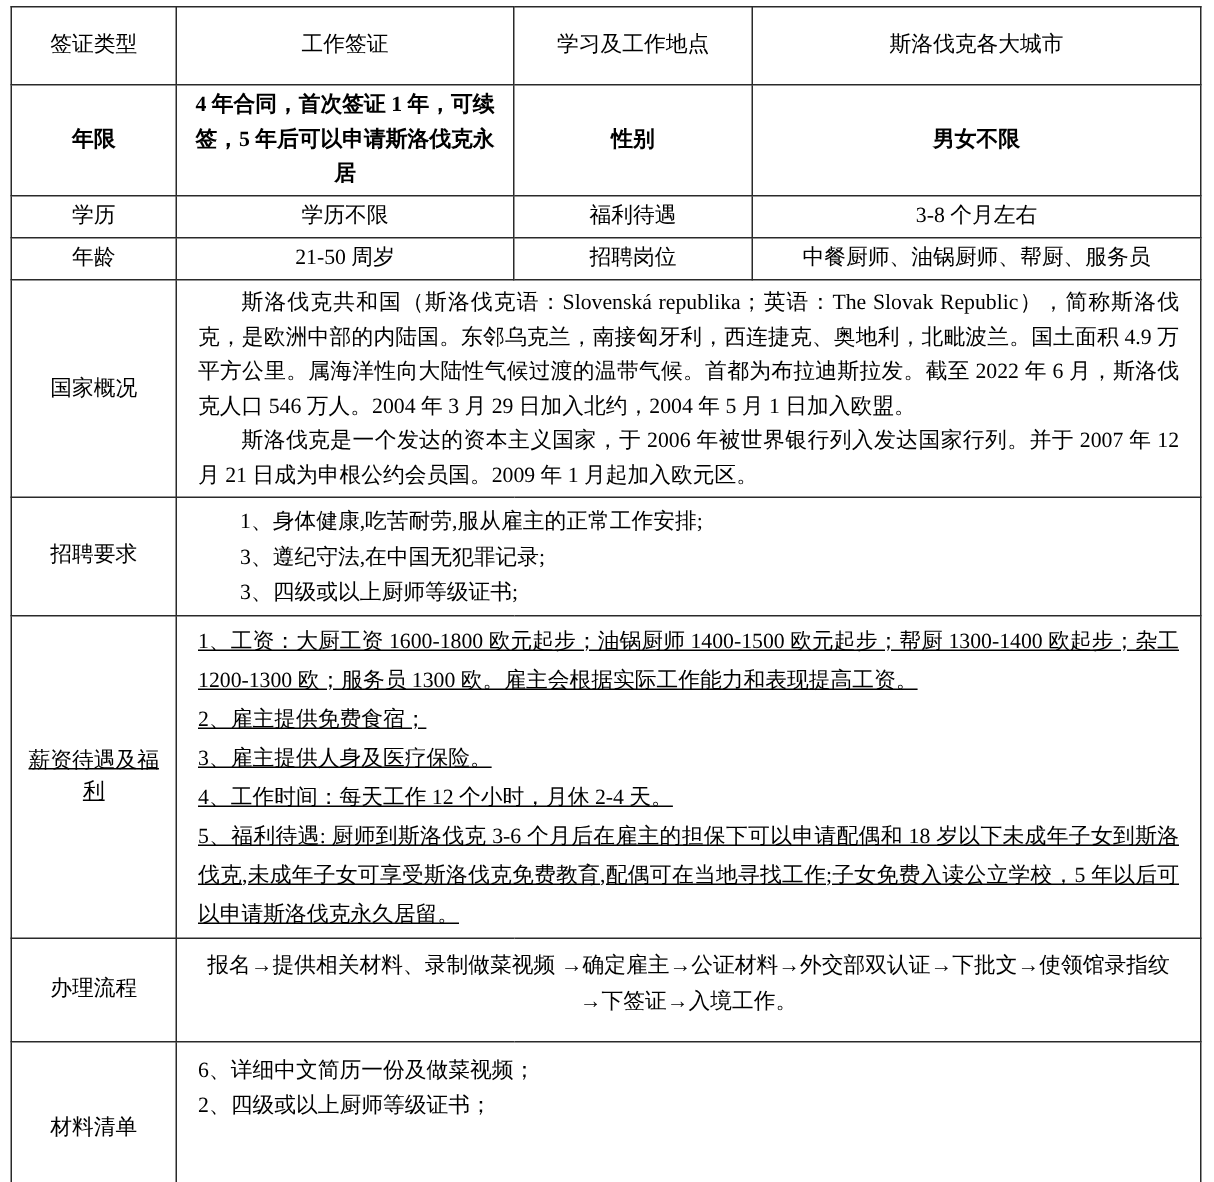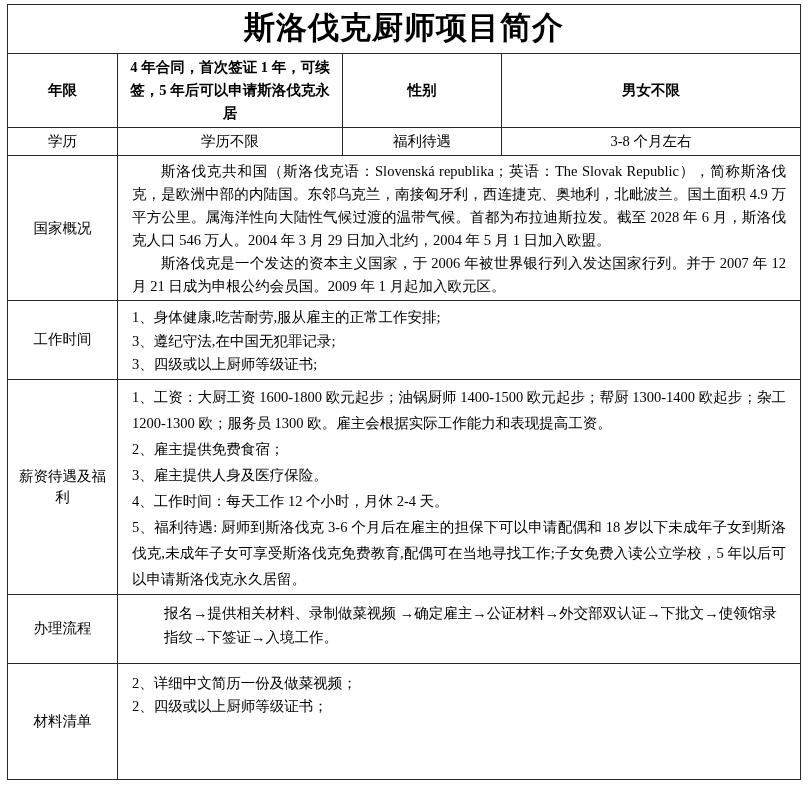--- a/index.html
+++ b/index.html
@@ -52,84 +52,92 @@
     padding: 4px 14px 2px 14px;
     line-height: 23px;
   }
   td.content-cell .para {
     text-indent: 2em;
     text-align: justify;
     line-height: 23px;
   }
   td.content-cell.flow .para {
     text-indent: 0;
-    text-align: left;
+    text-align: center;
     line-height: 24px;
     padding-top: 2px;
-    margin-left: 32px;
   }
   td.content-cell .li { line-height: 23px; }
   td.content-cell.salary .li { line-height: 26px; text-align: justify; }
   td.content-cell.materials { padding-top: 8px; }
   td.content-cell.materials .li { line-height: 23px; }
   td.content-cell.requirements { padding-top: 5px; }
-  td.content-cell.requirements .li { line-height: 23.5px; }
+  td.content-cell.requirements .li { line-height: 23.5px; margin-left: 28px; }
   
   tr.r-info1 td { height: 52px; }
   tr.r-info2 td { height: 48px; font-weight: bold; }
   tr.r-info3 td { height: 28px; }
   tr.r-info4 td { height: 26px; }
   tr.r-country td { height: 139px; }
   tr.r-req td { height: 73px; }
-  tr.r-salary td { height: 182px; }
+  tr.r-salary td { height: 182px; text-decoration: underline; }
   tr.r-flow td { height: 69px; }
   tr.r-materials td { height: 116px; }
 </style>
 </head>
 <body>
 
 <table class="doc">
   <colgroup>
     <col style="width:110px">
     <col style="width:225px">
     <col style="width:159px">
     <col style="width:299px">
   </colgroup>
 
   <tbody>
-      <tr>
-    <td class="title-cell" colspan="4">斯洛伐克厨师项目简介</td>
+
+  <tr class="r-info1">
+    <td class="label-cell">签证类型</td>
+    <td class="value-cell">工作签证</td>
+    <td class="label-cell">学习及工作地点</td>
+    <td class="value-cell">斯洛伐克各大城市</td>
   </tr>
-
 
   <tr class="r-info2">
     <td class="label-cell">年限</td>
     <td class="value-cell">4 年合同，首次签证 1 年，可续签，5 年后可以申请斯洛伐克永居</td>
     <td class="label-cell">性别</td>
     <td class="value-cell">男女不限</td>
   </tr>
 
   <tr class="r-info3">
     <td class="label-cell">学历</td>
     <td class="value-cell">学历不限</td>
     <td class="label-cell">福利待遇</td>
     <td class="value-cell">3-8 个月左右</td>
   </tr>
 
+  <tr class="r-info4">
+    <td class="label-cell">年龄</td>
+    <td class="value-cell">21-50 周岁</td>
+    <td class="label-cell">招聘岗位</td>
+    <td class="value-cell">中餐厨师、油锅厨师、帮厨、服务员</td>
+  </tr>
 
   <tr class="r-country">
     <td class="label-cell">国家概况</td>
     <td class="content-cell" colspan="3">
-      <div class="para">斯洛伐克共和国（斯洛伐克语：Slovenská republika；英语：The Slovak Republic），简称斯洛伐克，是欧洲中部的内陆国。东邻乌克兰，南接匈牙利，西连捷克、奥地利，北毗波兰。国土面积 4.9 万平方公里。属海洋性向大陆性气候过渡的温带气候。首都为布拉迪斯拉发。截至 2028 年 6 月，斯洛伐克人口 546 万人。2004 年 3 月 29 日加入北约，2004 年 5 月 1 日加入欧盟。</div>
+      <div class="para">斯洛伐克共和国（斯洛伐克语：Slovenská republika；英语：The Slovak Republic），简称斯洛伐克，是欧洲中部的内陆国。东邻乌克兰，南接匈牙利，西连捷克、奥地利，北毗波兰。国土面积 4.9 万平方公里。属海洋性向大陆性气候过渡的温带气候。首都为布拉迪斯拉发。截至 2022 年 6 月，斯洛伐克人口 546 万人。2004 年 3 月 29 日加入北约，2004 年 5 月 1 日加入欧盟。</div>
       <div class="para">斯洛伐克是一个发达的资本主义国家，于 2006 年被世界银行列入发达国家行列。并于 2007 年 12 月 21 日成为申根公约会员国。2009 年 1 月起加入欧元区。</div>
     </td>
   </tr>
 
   <tr class="r-req">
-    <td class="label-cell">工作时间</td>
+    <td class="label-cell">招聘要求</td>
     <td class="content-cell requirements" colspan="3">
       <div class="li">1、身体健康,吃苦耐劳,服从雇主的正常工作安排;</div>
       <div class="li">3、遵纪守法,在中国无犯罪记录;</div>
       <div class="li">3、四级或以上厨师等级证书;</div>
     </td>
   </tr>
 
   <tr class="r-salary">
     <td class="label-cell">薪资待遇及福利</td>
     <td class="content-cell salary" colspan="3">
@@ -144,20 +152,20 @@
   <tr class="r-flow">
     <td class="label-cell">办理流程</td>
     <td class="content-cell flow" colspan="3">
       <div class="para">报名→提供相关材料、录制做菜视频 →确定雇主→公证材料→外交部双认证→下批文→使领馆录指纹→下签证→入境工作。</div>
     </td>
   </tr>
 
   <tr class="r-materials">
     <td class="label-cell">材料清单</td>
     <td class="content-cell materials" colspan="3">
-      <div class="li">2、详细中文简历一份及做菜视频；</div>
+      <div class="li">6、详细中文简历一份及做菜视频；</div>
       <div class="li">2、四级或以上厨师等级证书；</div>
 
     </td>
   </tr>
 
 </tbody>
   </table>
 
 </body></html>

